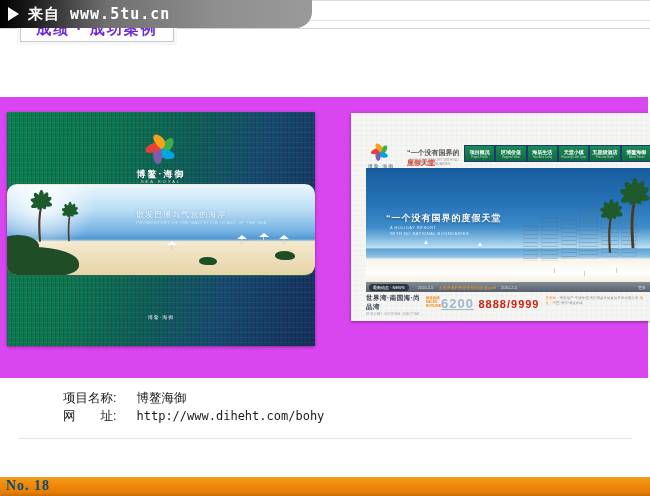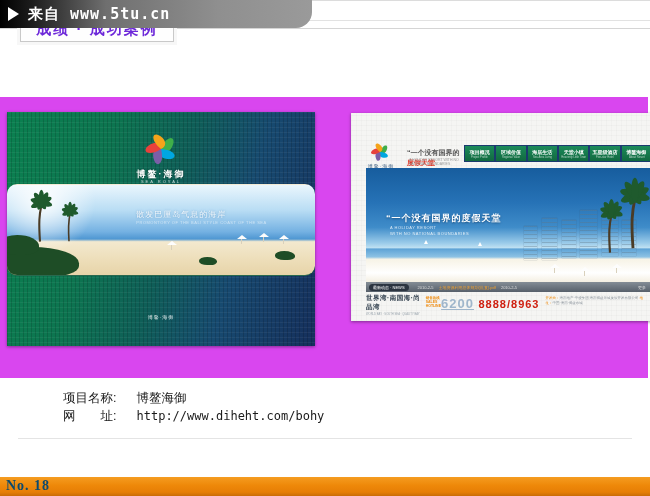--- a/index.html
+++ b/index.html
@@ -259,21 +259,21 @@
         <div class="f-slogan">
           <div class="zh">世界湾·南国海·尚品湾</div>
           <div class="en">WORLD BAY · SOUTH SEA · QUALITY BAY</div>
         </div>
         <div class="f-hotline">
           <div>销售热线</div>
           <div>SALES HOTLINE</div>
         </div>
         <div class="f-phone">
           <span class="area">6200</span>
-          <span class="num">8888/8963</span>
+          <span class="num">8888/9999</span>
         </div>
         <div class="f-dev">
           <span class="o">开发商：</span><span>海南地产·中骏集团 海南博鳌乐城度假开发有限公司</span>
           <span class="o">地址：</span><span>中国·海南·博鳌水城</span>
         </div>
       </div>
     </div>
   </div>
 
   <div class="details">

